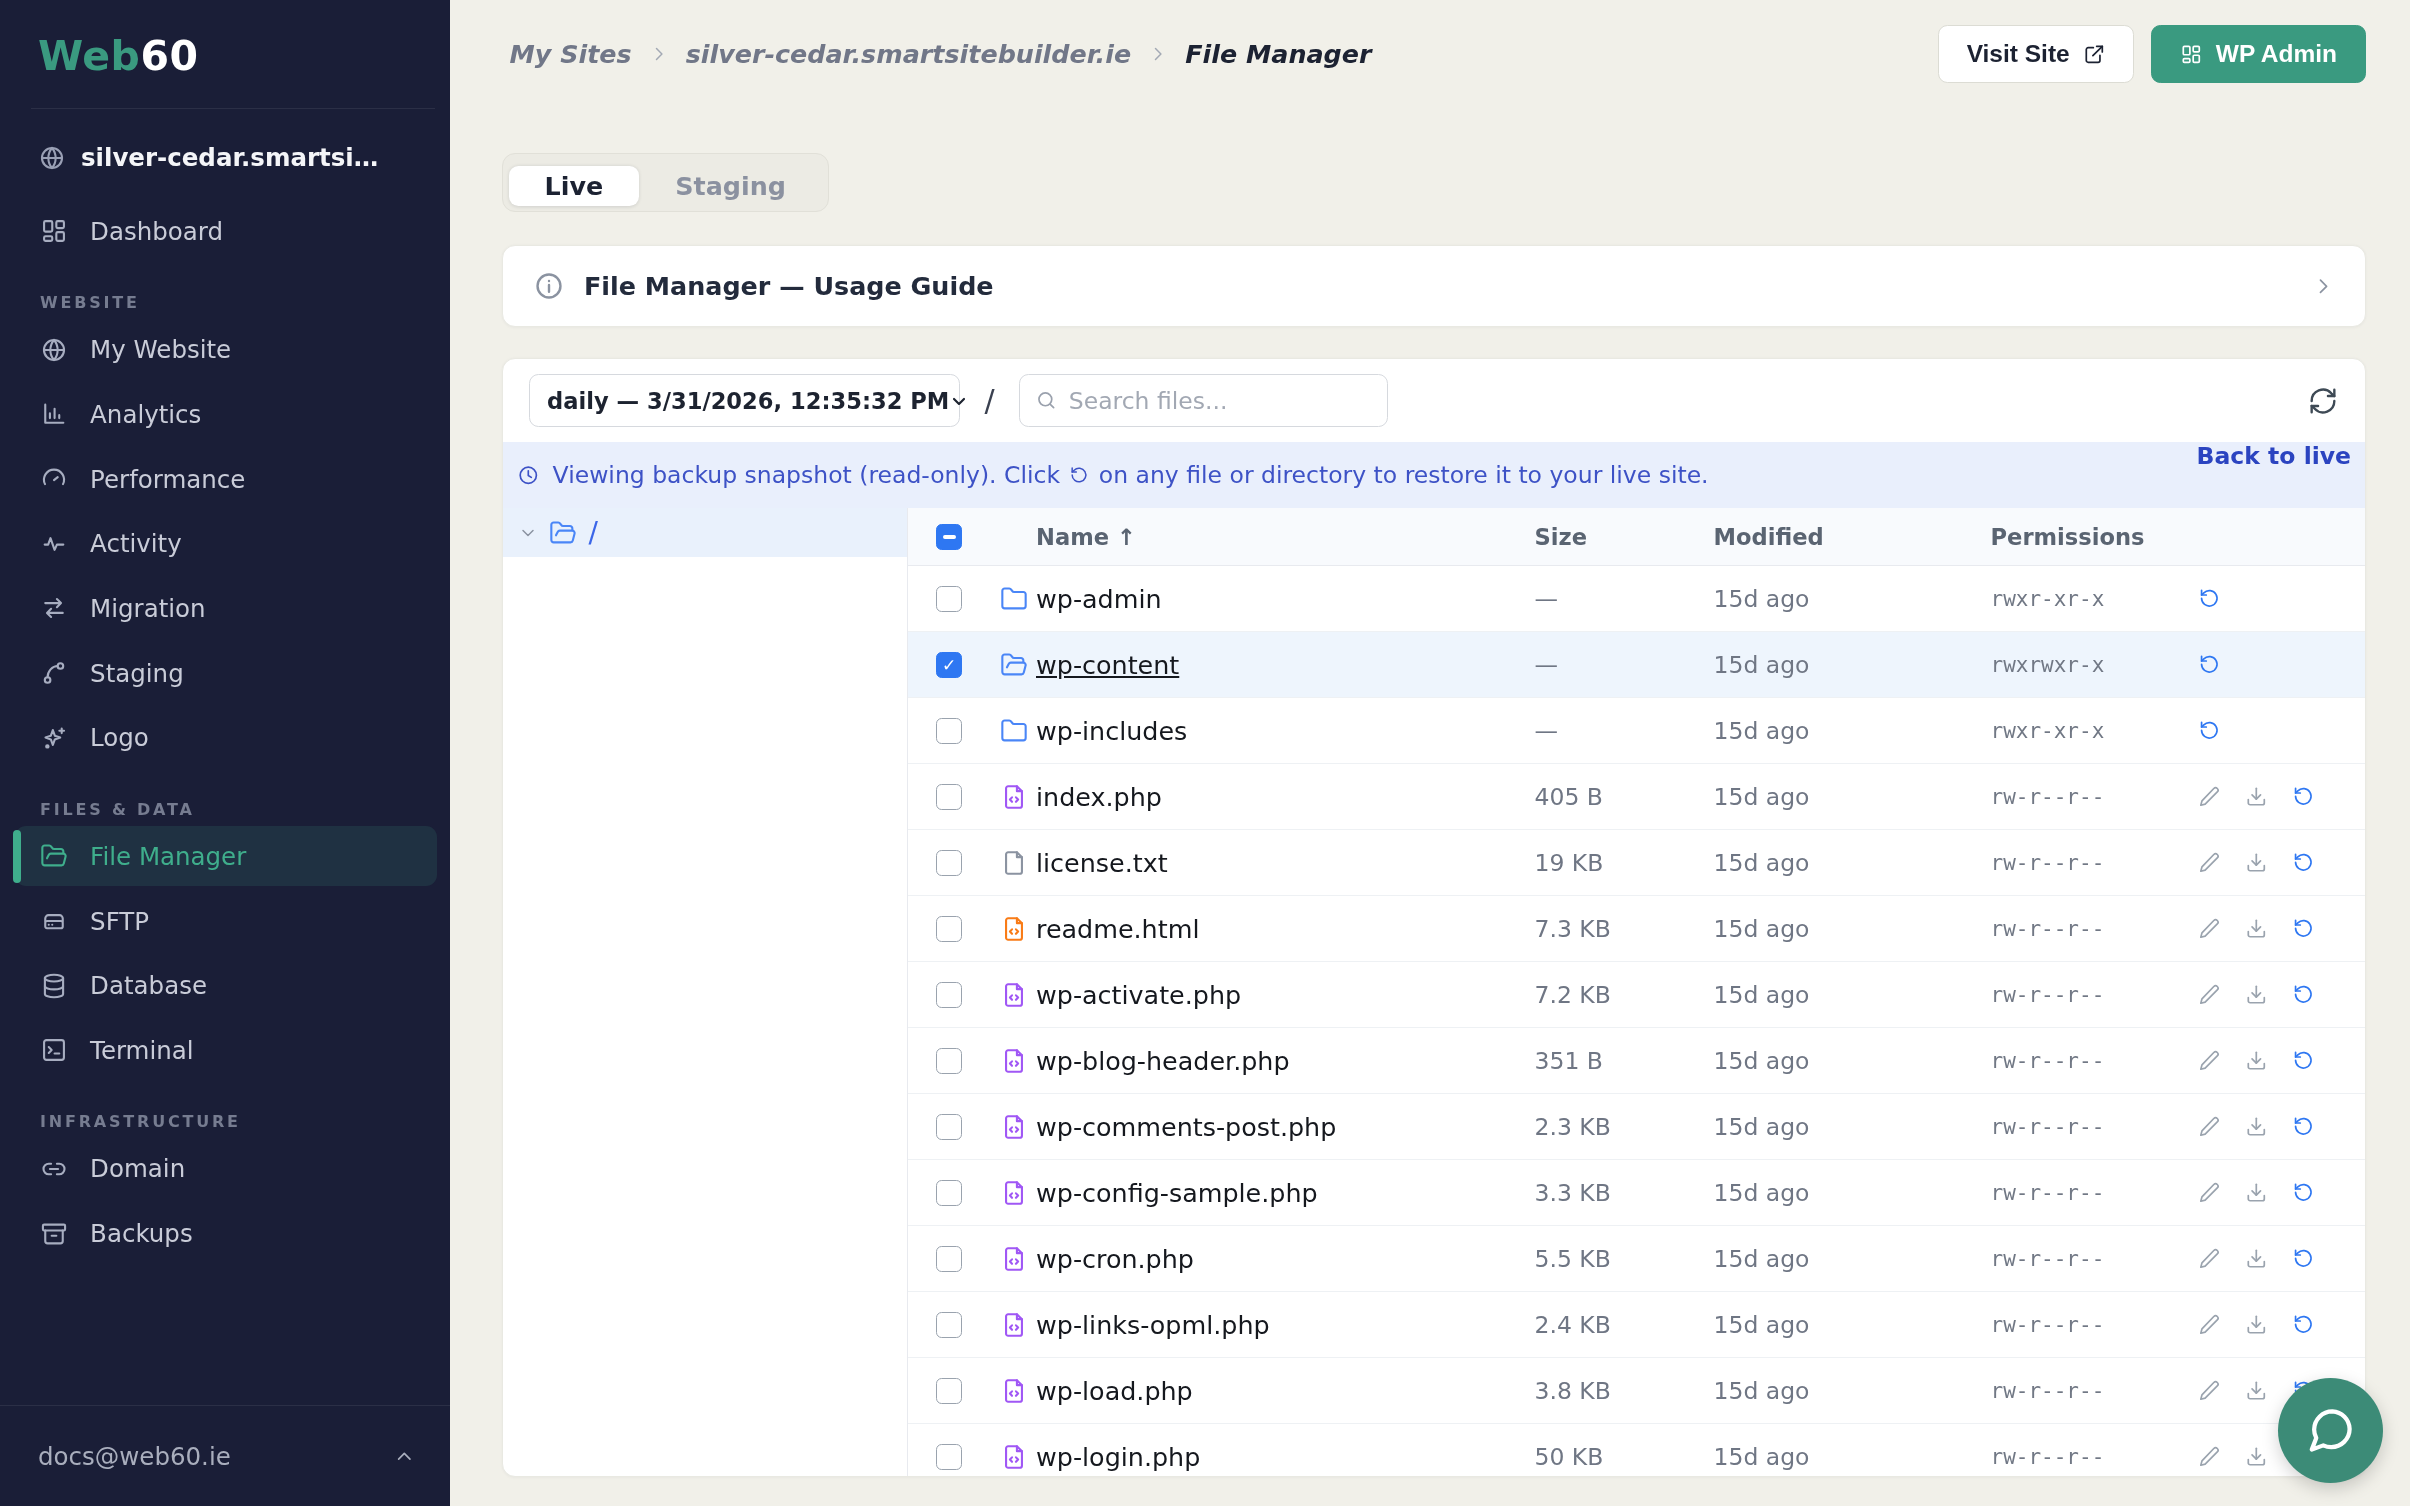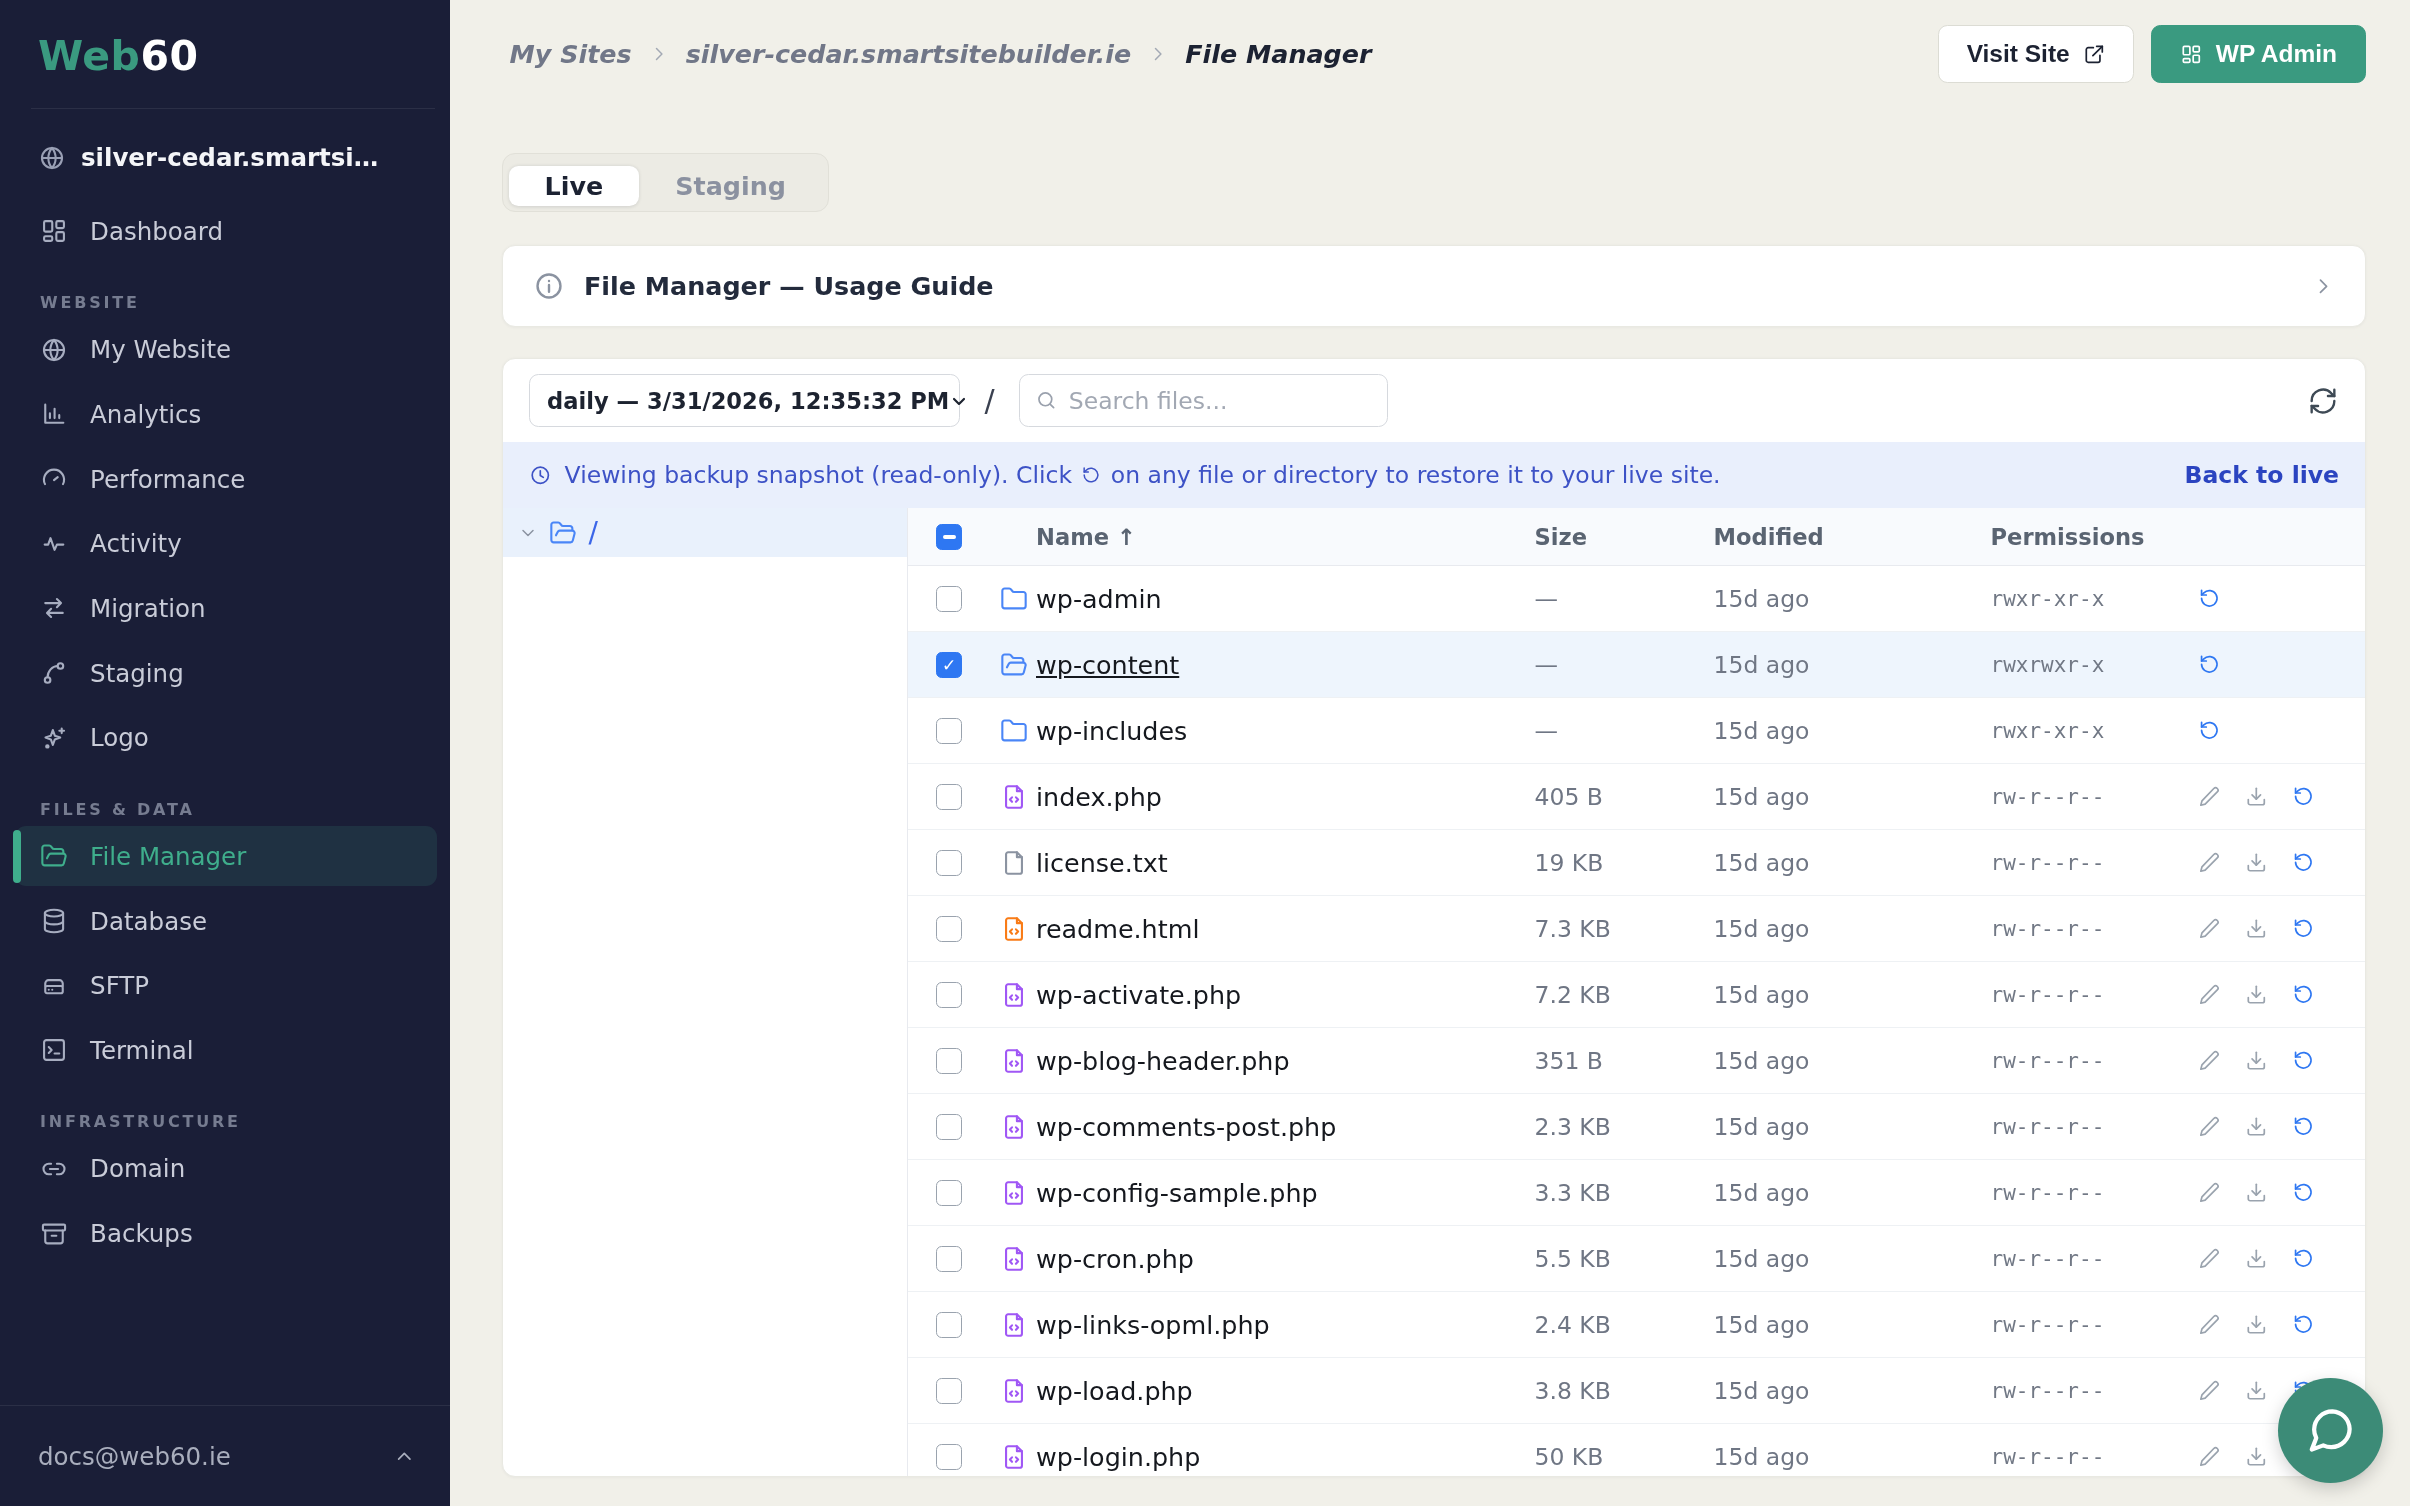--- a/index.html
+++ b/index.html
@@ -80,22 +80,22 @@
   .path-slash { font-size:30px; color:#3a4150; margin:0 9.4px; }
   .search-box { height:53px; width:369px; border:1.9px solid #d6d9de; border-radius:9.4px; background:#fff;
           display:flex; align-items:center; gap:11.3px; padding:0 15px; }
   .search-box .icn { color:#9aa1ad; }
   .search-box input { border:none; outline:none; flex:1; font-size:23.5px; color:#3a4150; min-width:0;
           font-family:"DejaVu Sans",sans-serif; background:transparent; }
   .search-box input::placeholder { color:#a2a8b3; }
   .toolbar .sp { flex:1; }
   .refresh-btn { color:#3e4a55; cursor:pointer; }
 
-  .notice { height:66px; background:var(--notice-bg,#e9effc); display:flex; align-items:center;
-          padding:0 26px; gap:13px; flex:none; }
+  .notice { height:66px; background:var(--notice-bg,#e9effc); display:flex; 
+          padding:0 14px; gap:13px; flex:none; }
   .notice .icn { color:var(--notice-text,#3d52c6); }
   .notice-text { font-size:23.5px; color:var(--notice-text,#3d52c6); display:flex; align-items:center; gap:9.4px; white-space:nowrap; }
   .notice .sp { flex:1; }
   .back-live { font-size:23.5px; font-weight:bold; color:var(--notice-link,#2b44c0); cursor:pointer; white-space:nowrap; }
 
   .fm-body { flex:1; display:flex; min-height:0; }
   .tree { width:405px; min-width:405px; border-right:1.9px solid #e8eaef; }
   .tree-root { height:49px; background:var(--tree-highlight,#e9f1fc); display:flex; align-items:center;
           gap:11.3px; padding-left:15px; cursor:pointer; }
   .tree-root .chev { color:#8b93a1; }
@@ -237,36 +237,36 @@
           <span class="icn">
             <svg viewBox="0 0 24 24">
               <path d="m6 14 1.45-2.9A2 2 0 0 1 9.24 10H20a2 2 0 0 1 1.94 2.5l-1.55 6a2 2 0 0 1-1.94 1.5H4a2 2 0 0 1-2-2V5a2 2 0 0 1 2-2h3.93a2 2 0 0 1 1.66.9l.82 1.2a2 2 0 0 0 1.66.9H18a2 2 0 0 1 2 2v2"></path>
             </svg>
           </span>
           <span class="lbl">File Manager</span>
         </div>
         <div class="nav-item">
           <span class="icn">
             <svg viewBox="0 0 24 24">
+              <path d="M4.5 12V9.8A2.8 2.8 0 0 1 7.3 7h9.4a2.8 2.8 0 0 1 2.8 2.8V12"></path>
+              <rect x="4.5" y="12" width="15" height="6.2" rx="1.5"></rect>
+              <path d="M7.5 15.2h.01M10.5 15.2h.01"></path>
+            </svg>
+          </span>
+          <span class="lbl">SFTP</span>
+        </div>
+        <div class="nav-item">
+          <span class="icn">
+            <svg viewBox="0 0 24 24">
               <ellipse cx="12" cy="5.2" rx="7.8" ry="2.9"></ellipse>
               <path d="M4.2 5.2v13.6c0 1.6 3.5 2.9 7.8 2.9s7.8-1.3 7.8-2.9V5.2"></path>
               <path d="M4.2 12c0 1.6 3.5 2.9 7.8 2.9s7.8-1.3 7.8-2.9"></path>
             </svg>
           </span>
           <span class="lbl">Database</span>
-        </div>
-        <div class="nav-item">
-          <span class="icn">
-            <svg viewBox="0 0 24 24">
-              <path d="M4.5 12V9.8A2.8 2.8 0 0 1 7.3 7h9.4a2.8 2.8 0 0 1 2.8 2.8V12"></path>
-              <rect x="4.5" y="12" width="15" height="6.2" rx="1.5"></rect>
-              <path d="M7.5 15.2h.01M10.5 15.2h.01"></path>
-            </svg>
-          </span>
-          <span class="lbl">SFTP</span>
         </div>
         <div class="nav-item">
           <span class="icn">
             <svg viewBox="0 0 24 24">
               <rect x="3.5" y="3.5" width="17" height="17" rx="2"></rect>
               <path d="m7.5 9.5 2.5 2.5-2.5 2.5"></path>
               <path d="M12.5 15h4"></path>
             </svg>
           </span>
           <span class="lbl">Terminal</span>

